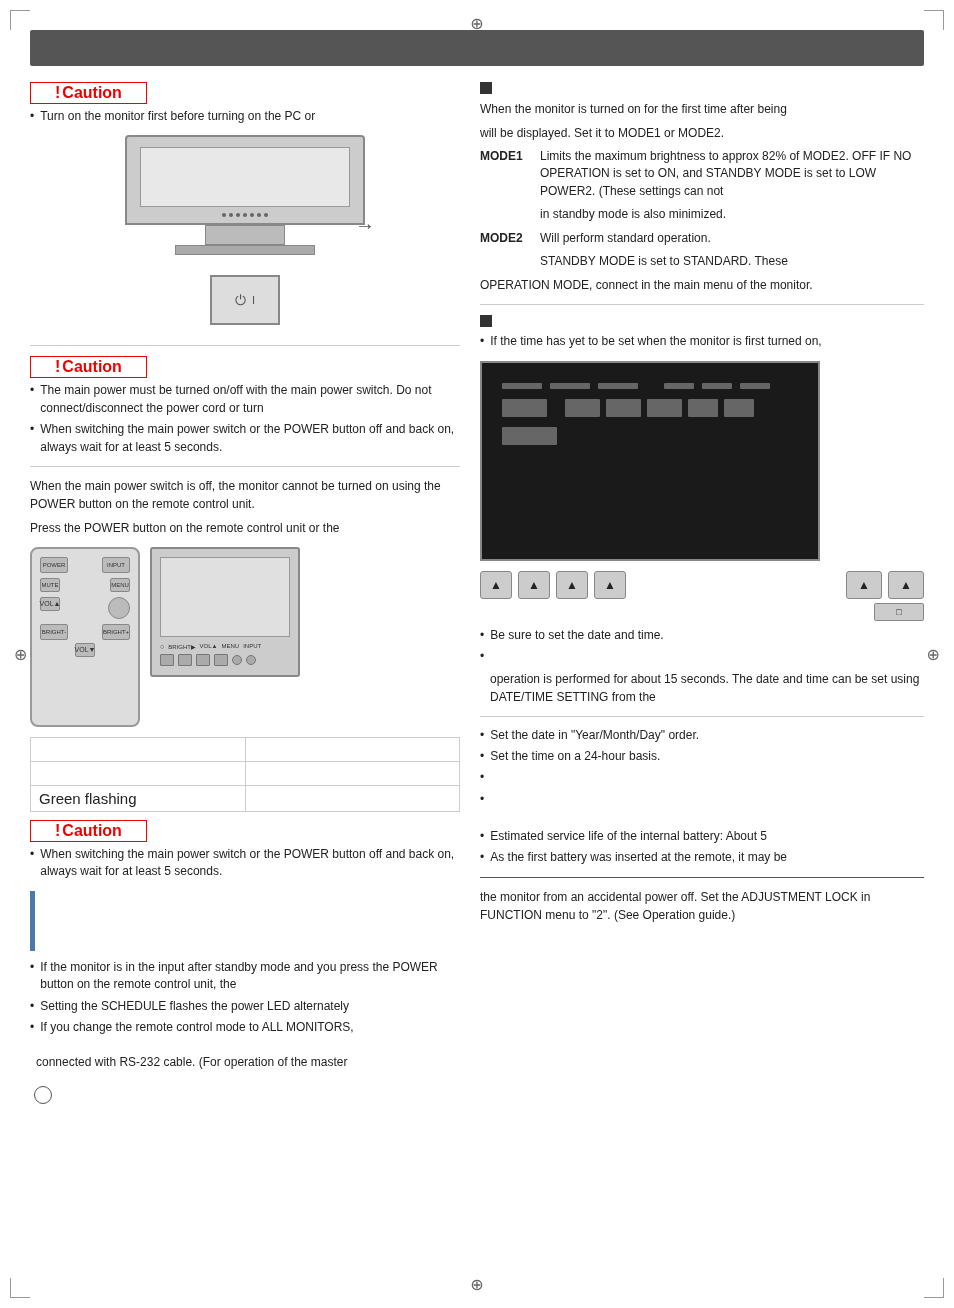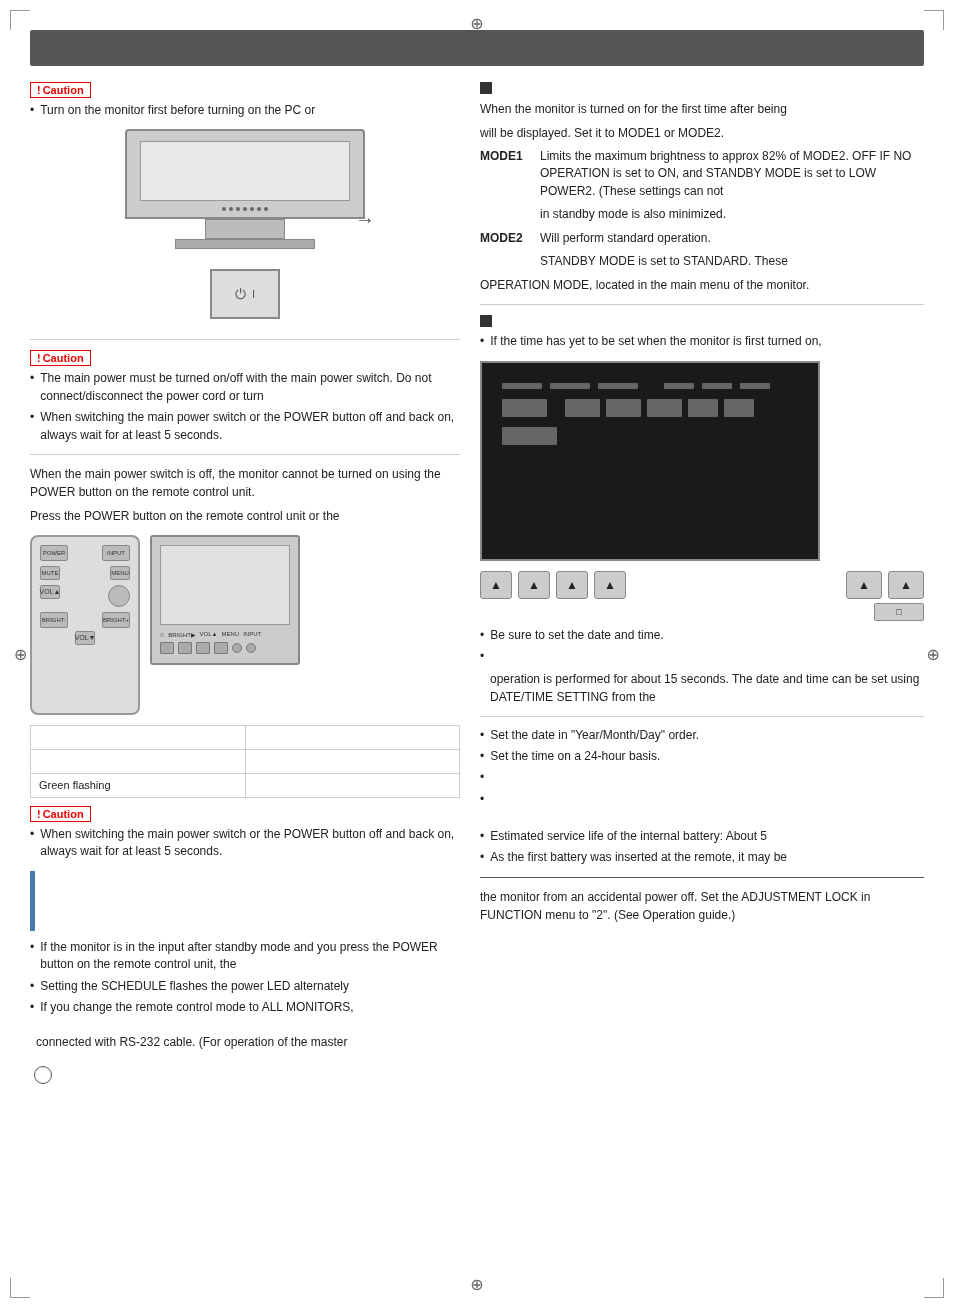--- a/index.html
+++ b/index.html
@@ -64,22 +64,22 @@
       background: #555;
       height: 36px;
       margin-bottom: 16px;
       border-radius: 2px;
     }
 
     
     .caution-box {
       border: 1.5px solid #e00;
       display: inline-block;
-      padding: 1px 6px;
-      font-size: 11px;
+      padding: 1px 24px;
+      font-size: 16px;
       font-weight: bold;
       color: #e00;
       margin-bottom: 4px;
     }
     .caution-box::before {
       content: "!";
       font-weight: bold;
       margin-right: 2px;
     }
 
@@ -288,21 +288,21 @@
       background: #aaa;
       border: 1px solid #777;
       border-radius: 50%;
     }
 
     
     .status-table {
       width: 100%;
       border-collapse: collapse;
       margin: 8px 0;
-      font-size: 11px;
+      font-size: 15px;
     }
     .status-table td {
       border: 1px solid #ccc;
       padding: 4px 8px;
       height: 24px;
     }
     .status-table td:first-child {
       width: 50%;
     }
 
@@ -666,21 +666,21 @@
         <div class="mode-item" style="margin-left:60px;">
           <span>in standby mode is also minimized.</span>
         </div>
         <div class="mode-item">
           <span class="mode-label">MODE2</span>
           <span>Will perform standard operation.</span>
         </div>
         <div class="mode-item" style="margin-left:60px; margin-top: 4px;">
           <span>STANDBY MODE is set to STANDARD. These</span>
         </div>
-        <div class="text-block">OPERATION MODE, located in the main menu of the monitor.</div>
+        <div class="text-block">OPERATION MODE, connect in the main menu of the monitor.</div>
       </div>
 
       <hr class="divider">
 
       <div>
         <div class="section-heading">
           <div class="section-square"></div>
         </div>
         <div class="bullet-item">
           <span class="bullet">•</span>

